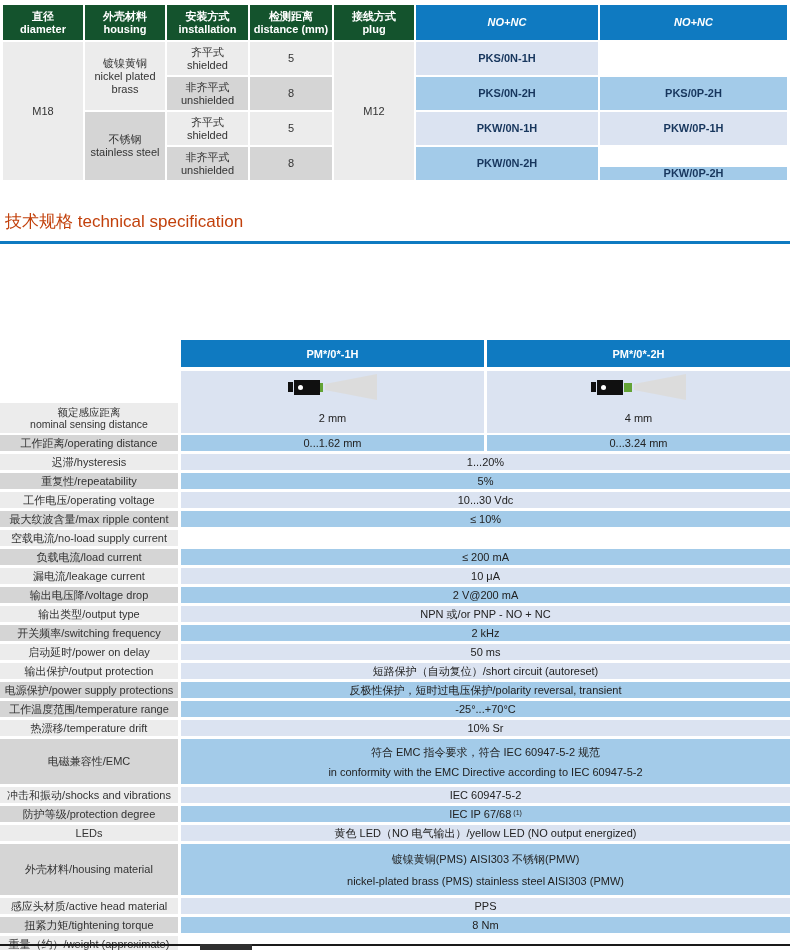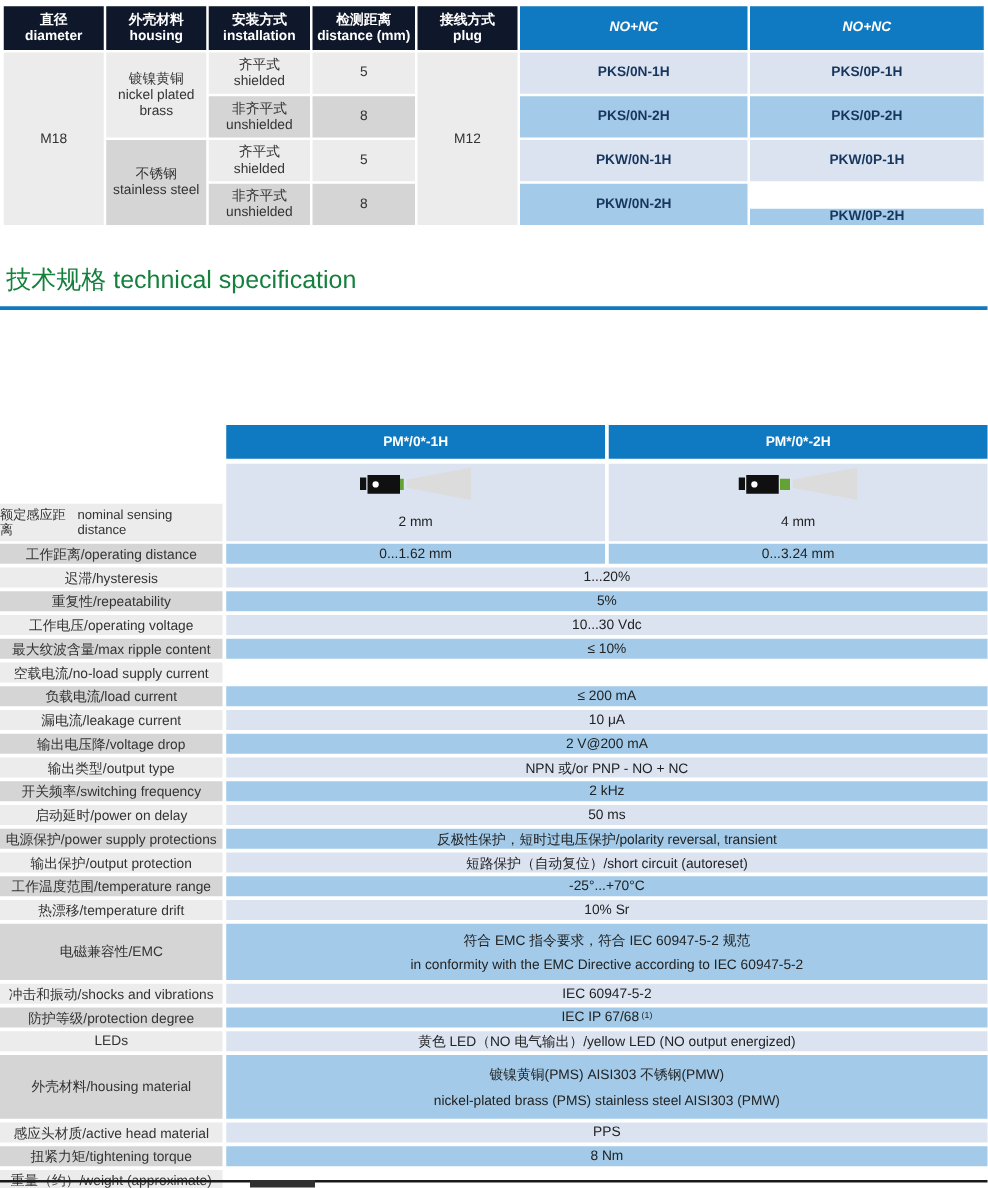--- a/index.html
+++ b/index.html
@@ -7,43 +7,43 @@
     font-family:"Liberation Sans","DejaVu Sans",sans-serif; }
 
   
   .sel { position:absolute; top:5px; left:3px;
     display:grid;
     grid-template-columns:80px 80px 81px 82px 80px 182px 187px;
     grid-template-rows:35px 33px 33px 33px 33px;
     gap:2px; font-size:11px; }
   .cell { display:flex; flex-direction:column; justify-content:center;
     align-items:center; text-align:center; line-height:13px; color:#333; }
-  .hc { background:#0f172a; color:#fff; font-weight:bold; }
+  .hc { background:#14532d; color:#fff; font-weight:bold; }
   .hb { background:#0f7ac1; color:#fff; font-weight:bold;font-style:italic; }
   .lg { background:#ececec; }
   .dg { background:#d5d5d5; }
   .lb { background:#dbe3f1; }
   .mb { background:#a3cbe9; }
   .code { font-weight:bold; color:#17365d; }
 
   
   .section { position:absolute; top:206px; left:0; width:790px;
     border-bottom:3px solid #0f7ac1; padding:4px 0 8px 5px; }
-  .section-title { font-size:20px; color:#15803d; }
+  .section-title { font-size:17px; color:#c2410c; }
 
   
   .spec { position:absolute; top:340px; left:0; width:790px; font-size:11px; }
   .spec-head { display:flex; margin-left:181px; gap:3px; height:27px; margin-bottom:4px; }
   .spec-head > div { flex:1; background:#0f7ac1; color:#fff; font-weight:bold;
     display:flex; align-items:center; justify-content:center; }
 
   .topblock { display:flex; gap:3px; height:62px; margin-bottom:2px; }
   .tb-label { width:178px; display:flex; flex-direction:column; }
   .tb-label .spacer { flex:1; background:#fff; }
-  .tb-label .lab { height:30px; background:#ececec; display:flex; flex-direction:row;
+  .tb-label .lab { height:30px; background:#ececec; display:flex; flex-direction:column;
     justify-content:center; align-items:center; font-size:10.5px; line-height:12px; color:#333; }
   .tb-vals { flex:1; display:flex; gap:3px; }
   .tb-col { flex:1; background:#dbe3f1; display:flex; flex-direction:column; }
   .tb-icon { height:32px; display:flex; align-items:center; justify-content:center; }
   .tb-val { height:30px; display:flex; align-items:center; justify-content:center; color:#222; }
 
   .sensor { display:flex; align-items:center; }
   .cap { width:5px; height:10px; background:#101010; margin-right:1px; }
   .sbody { width:26px; height:15px; background:#101010; position:relative; }
   .dot { position:absolute; left:4px; top:5px; width:5px; height:5px;
@@ -131,21 +131,20 @@
   <div class="cell lg" style="grid-column:4; grid-row:4;">5</div>
   <div class="cell dg" style="grid-column:4; grid-row:5;">8</div>
 
   <div class="cell lg" style="grid-column:5; grid-row:2 / span 4;">M12</div>
 
   <div class="cell lb code" style="grid-column:6; grid-row:2;">PKS/0N-1H</div>
   <div class="cell mb code" style="grid-column:6; grid-row:3;">PKS/0N-2H</div>
   <div class="cell lb code" style="grid-column:6; grid-row:4;">PKW/0N-1H</div>
   <div class="cell mb code" style="grid-column:6; grid-row:5;">PKW/0N-2H</div>
 
-  <div class="cell lb code" style="grid-column:7; grid-row:2;">PKS/0P-1H</div>
   <div class="cell mb code" style="grid-column:7; grid-row:3;">PKS/0P-2H</div>
   <div class="cell lb code" style="grid-column:7; grid-row:4;">PKW/0P-1H</div>
   <div class="cell mb code" style="grid-column:7; grid-row:5;margin-top:20px;">PKW/0P-2H</div>
 </div>
 
 <div class="section">
   <span class="section-title">技术规格 technical  specification</span>
 </div>
 
 <div class="spec">
@@ -238,26 +237,26 @@
   </div>
   <div class="srow">
     <div class="slabel dg">开关频率/switching frequency</div>
     <div class="svalue mb">2 kHz</div>
   </div>
   <div class="srow">
     <div class="slabel lg">启动延时/power on delay</div>
     <div class="svalue lb">50 ms</div>
   </div>
   <div class="srow">
+    <div class="slabel lg">输出保护/output protection</div>
+    <div class="svalue lb">短路保护（自动复位）/short circuit (autoreset)</div>
+  </div>
+  <div class="srow">
     <div class="slabel dg">电源保护/power supply protections</div>
     <div class="svalue mb">反极性保护，短时过电压保护/polarity reversal, transient</div>
-  </div>
-  <div class="srow">
-    <div class="slabel lg">输出保护/output protection</div>
-    <div class="svalue lb">短路保护（自动复位）/short circuit (autoreset)</div>
   </div>
   <div class="srow">
     <div class="slabel dg">工作温度范围/temperature range</div>
     <div class="svalue mb">-25°...+70°C</div>
   </div>
   <div class="srow">
     <div class="slabel lg">热漂移/temperature drift</div>
     <div class="svalue lb">10% Sr</div>
   </div>
   <div class="srow t45">

